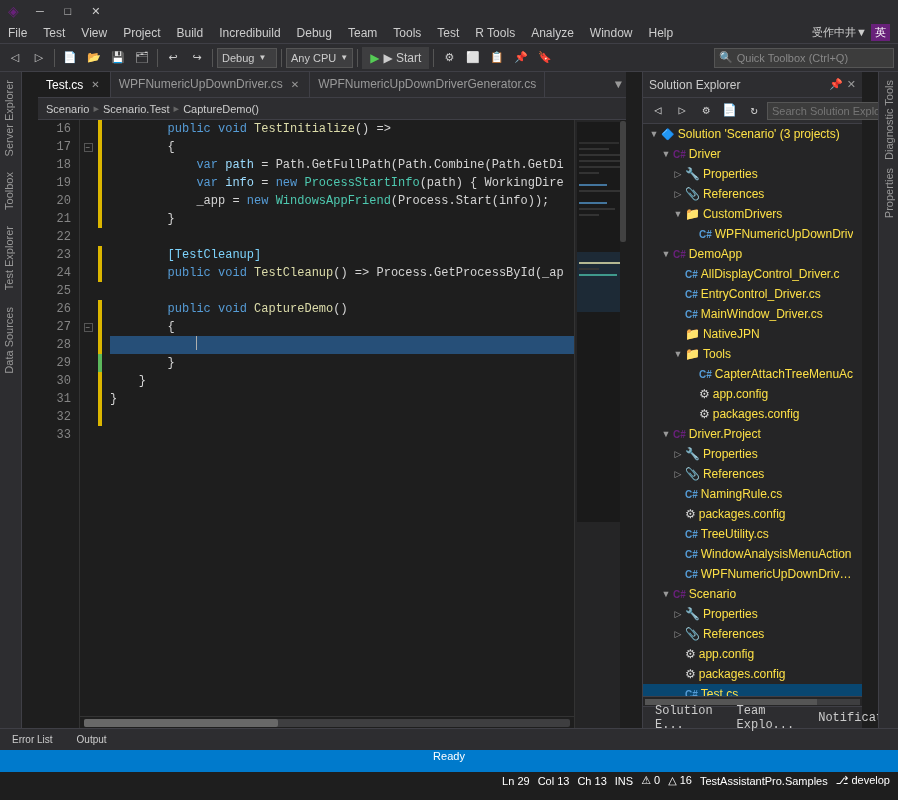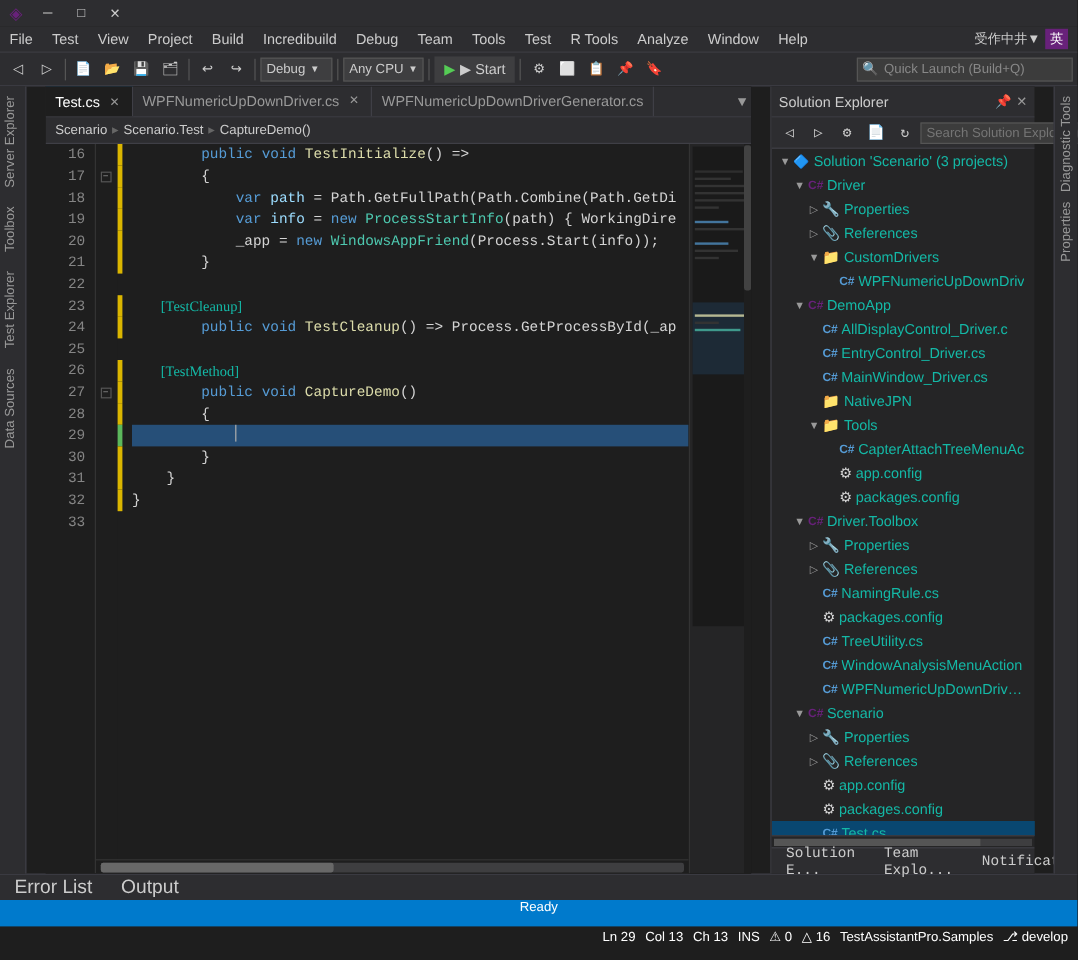--- a/index.html
+++ b/index.html
@@ -48,46 +48,46 @@
     .code-editor { flex: 1; display: flex; overflow: hidden; }
     .line-numbers { width: 42px; background: #1e1e1e; color: #858585; text-align: right; padding-right: 8px; padding-top: 0; font-size: 12px; line-height: 18px; user-select: none; border-right: 1px solid #333; overflow: hidden; }
     .code-content { flex: 1; overflow: auto; padding-left: 8px; font-size: 12px; line-height: 18px; position: relative; }
 
     
     .code-line { display: flex; align-items: flex-start; min-height: 18px; white-space: pre; }
     .kw { color: #569cd6; }
     .type { color: #4ec9b0; }
     .method { color: #dcdcaa; }
     .prop { color: #9cdcfe; }
-    .attr { color: #14b8a6; font-family: Liberation Serif, serif; }
+    .attr { color: #7dd3fc; }
     .line-highlight { background: #264f78; }
 
     
     ::-webkit-scrollbar { width: 10px; height: 10px; }
     ::-webkit-scrollbar-track { background: #1e1e1e; }
     ::-webkit-scrollbar-thumb { background: #424242; }
 
     
     .sol-explorer { width: 220px; background: #252526; display: flex; flex-direction: column; border-left: 1px solid #3f3f46; }
     .sol-header { background: #2d2d30; height: 26px; display: flex; align-items: center; padding: 0 6px; font-family: 'Segoe UI', sans-serif; font-size: 12px; color: #ccc; border-bottom: 1px solid #3f3f46; gap: 4px; }
     .sol-title { flex: 1; font-size: 12px; }
     .sol-toolbar { background: #2d2d30; height: 26px; display: flex; align-items: center; padding: 0 4px; border-bottom: 1px solid #3f3f46; gap: 2px; }
     .sol-search { flex: 1; background: #3c3c3c; border: 1px solid #555; color: #ccc; height: 18px; font-size: 11px; padding: 0 4px; font-family: 'Segoe UI', sans-serif; }
     .tree-view { flex: 1; overflow-y: auto; overflow-x: hidden; font-family: 'Segoe UI', sans-serif; font-size: 12px; }
     .tree-item { display: flex; align-items: center; height: 20px; padding: 0 4px; cursor: pointer; white-space: nowrap; overflow: hidden; }
     .tree-item.selected { background: #094771; }
     .tree-icon { margin-right: 3px; font-size: 11px; }
     .tree-expand { width: 14px; display: inline-flex; align-items: center; justify-content: center; font-size: 9px; color: #999; flex-shrink: 0; }
-    .tree-label { overflow: hidden; text-overflow: ellipsis; color: #14b8a6; font-size: 12px; }
+    .tree-label { overflow: hidden; text-overflow: ellipsis; color: #fde047; font-size: 12px; }
     .tree-indent-1 { padding-left: 16px; }
     .tree-indent-2 { padding-left: 28px; }
     .tree-indent-3 { padding-left: 42px; }
 
     
-    .bottom-tabs { background: #2d2d30; height: 22px; display: flex; align-items: flex-end; border-top: 1px solid #3f3f46; font-family: 'Segoe UI', sans-serif; font-size: 16px; }
+    .bottom-tabs { background: #2d2d30; height: 22px; display: flex; align-items: flex-end; border-top: 1px solid #3f3f46; font-family: 'Segoe UI', sans-serif; font-size: 10px; }
     .bottom-tab { padding: 0 12px; height: 100%; display: flex; align-items: center; cursor: pointer; color: #ccc; }
 
     
     .status-bar { background: #007acc; height: 22px; display: flex; align-items: center; padding: 0 8px; font-family: 'Segoe UI', sans-serif; font-size: 11px; color: #fff; gap: 12px; flex-direction: column; }
     .status-left { display: flex; align-items: center; gap: 8px; }
     .status-right { margin-left: auto; display: flex; align-items: center; gap: 8px; }
     .status-item { white-space: nowrap; }
 
     
     .minimap { width: 52px; background: #1a1a1a; border-left: 1px solid #333; overflow: hidden; position: relative; }
@@ -163,21 +163,21 @@
     <span style="color:#ccc;">▶ Start</span>
   </div>
   <div class="tb-sep"></div>
   <div class="tb-btn">⚙</div>
   <div class="tb-btn">⬜</div>
   <div class="tb-btn">📋</div>
   <div class="tb-btn">📌</div>
   <div class="tb-btn">🔖</div>
   <div style="margin-left: auto; display:flex; align-items:center; background:#3c3c3c; border:1px solid #555; height:20px; padding:0 4px; min-width:180px;">
     <span style="color:#888; font-size:11px;">🔍</span>
-    <span style="color:#888; font-size:11px; margin-left:4px;">Quick Launch (Build+Q)</span>
+    <span style="color:#888; font-size:11px; margin-left:4px;">Quick Toolbox (Ctrl+Q)</span>
   </div>
 </div>
 
 <div class="main-layout">
 
   <div class="left-sidebar">
     <div class="sidebar-tab-vert">Server Explorer</div>
     <div class="sidebar-tab-vert">Toolbox</div>
     <div class="sidebar-tab-vert">Test Explorer</div>
     <div class="sidebar-tab-vert">Data Sources</div>
@@ -301,23 +301,20 @@
             </div>
             <div class="code-line"><span></span></div>
             <div class="code-line">
               <span class="attr">        [TestCleanup]</span>
             </div>
             <div class="code-line">
               <span class="kw">        public </span><span class="kw">void </span><span class="method">TestCleanup</span><span>() =&gt; Process.GetProcessById(_ap</span>
             </div>
             <div class="code-line"><span></span></div>
             <div class="code-line">
-              <span class="attr">        [TestMethod]</span>
-            </div>
-            <div class="code-line">
               <span class="kw">        public </span><span class="kw">void </span><span class="method">CaptureDemo</span><span>()</span>
             </div>
             <div class="code-line">
               <span>        {</span>
             </div>
             <div class="code-line line-highlight">
               <span>            </span><span style="display:inline-block;width:1px;height:14px;background:#aeafad;vertical-align:middle;animation:blink 1s step-end infinite;"></span>
             </div>
             <div class="code-line">
               <span>        }</span>
@@ -463,21 +460,21 @@
       </div>
       <div class="tree-item tree-indent-3">
         <span class="tree-expand" style="width:14px;"></span>
         <span style="margin-right:3px;">⚙</span>
         <span class="tree-label">packages.config</span>
       </div>
 
       <div class="tree-item tree-indent-1">
         <span class="tree-expand">▼</span>
         <span style="color:#68217a;font-size:10px;font-weight:bold;margin-right:3px;">C#</span>
-        <span class="tree-label">Driver.Toolbox</span>
+        <span class="tree-label">Driver.Project</span>
       </div>
       <div class="tree-item tree-indent-2">
         <span class="tree-expand">▷</span>
         <span style="color:#e8a000;margin-right:3px;">🔧</span>
         <span class="tree-label">Properties</span>
       </div>
       <div class="tree-item tree-indent-2">
         <span class="tree-expand">▷</span>
         <span style="margin-right:3px;">📎</span>
         <span class="tree-label">References</span>

